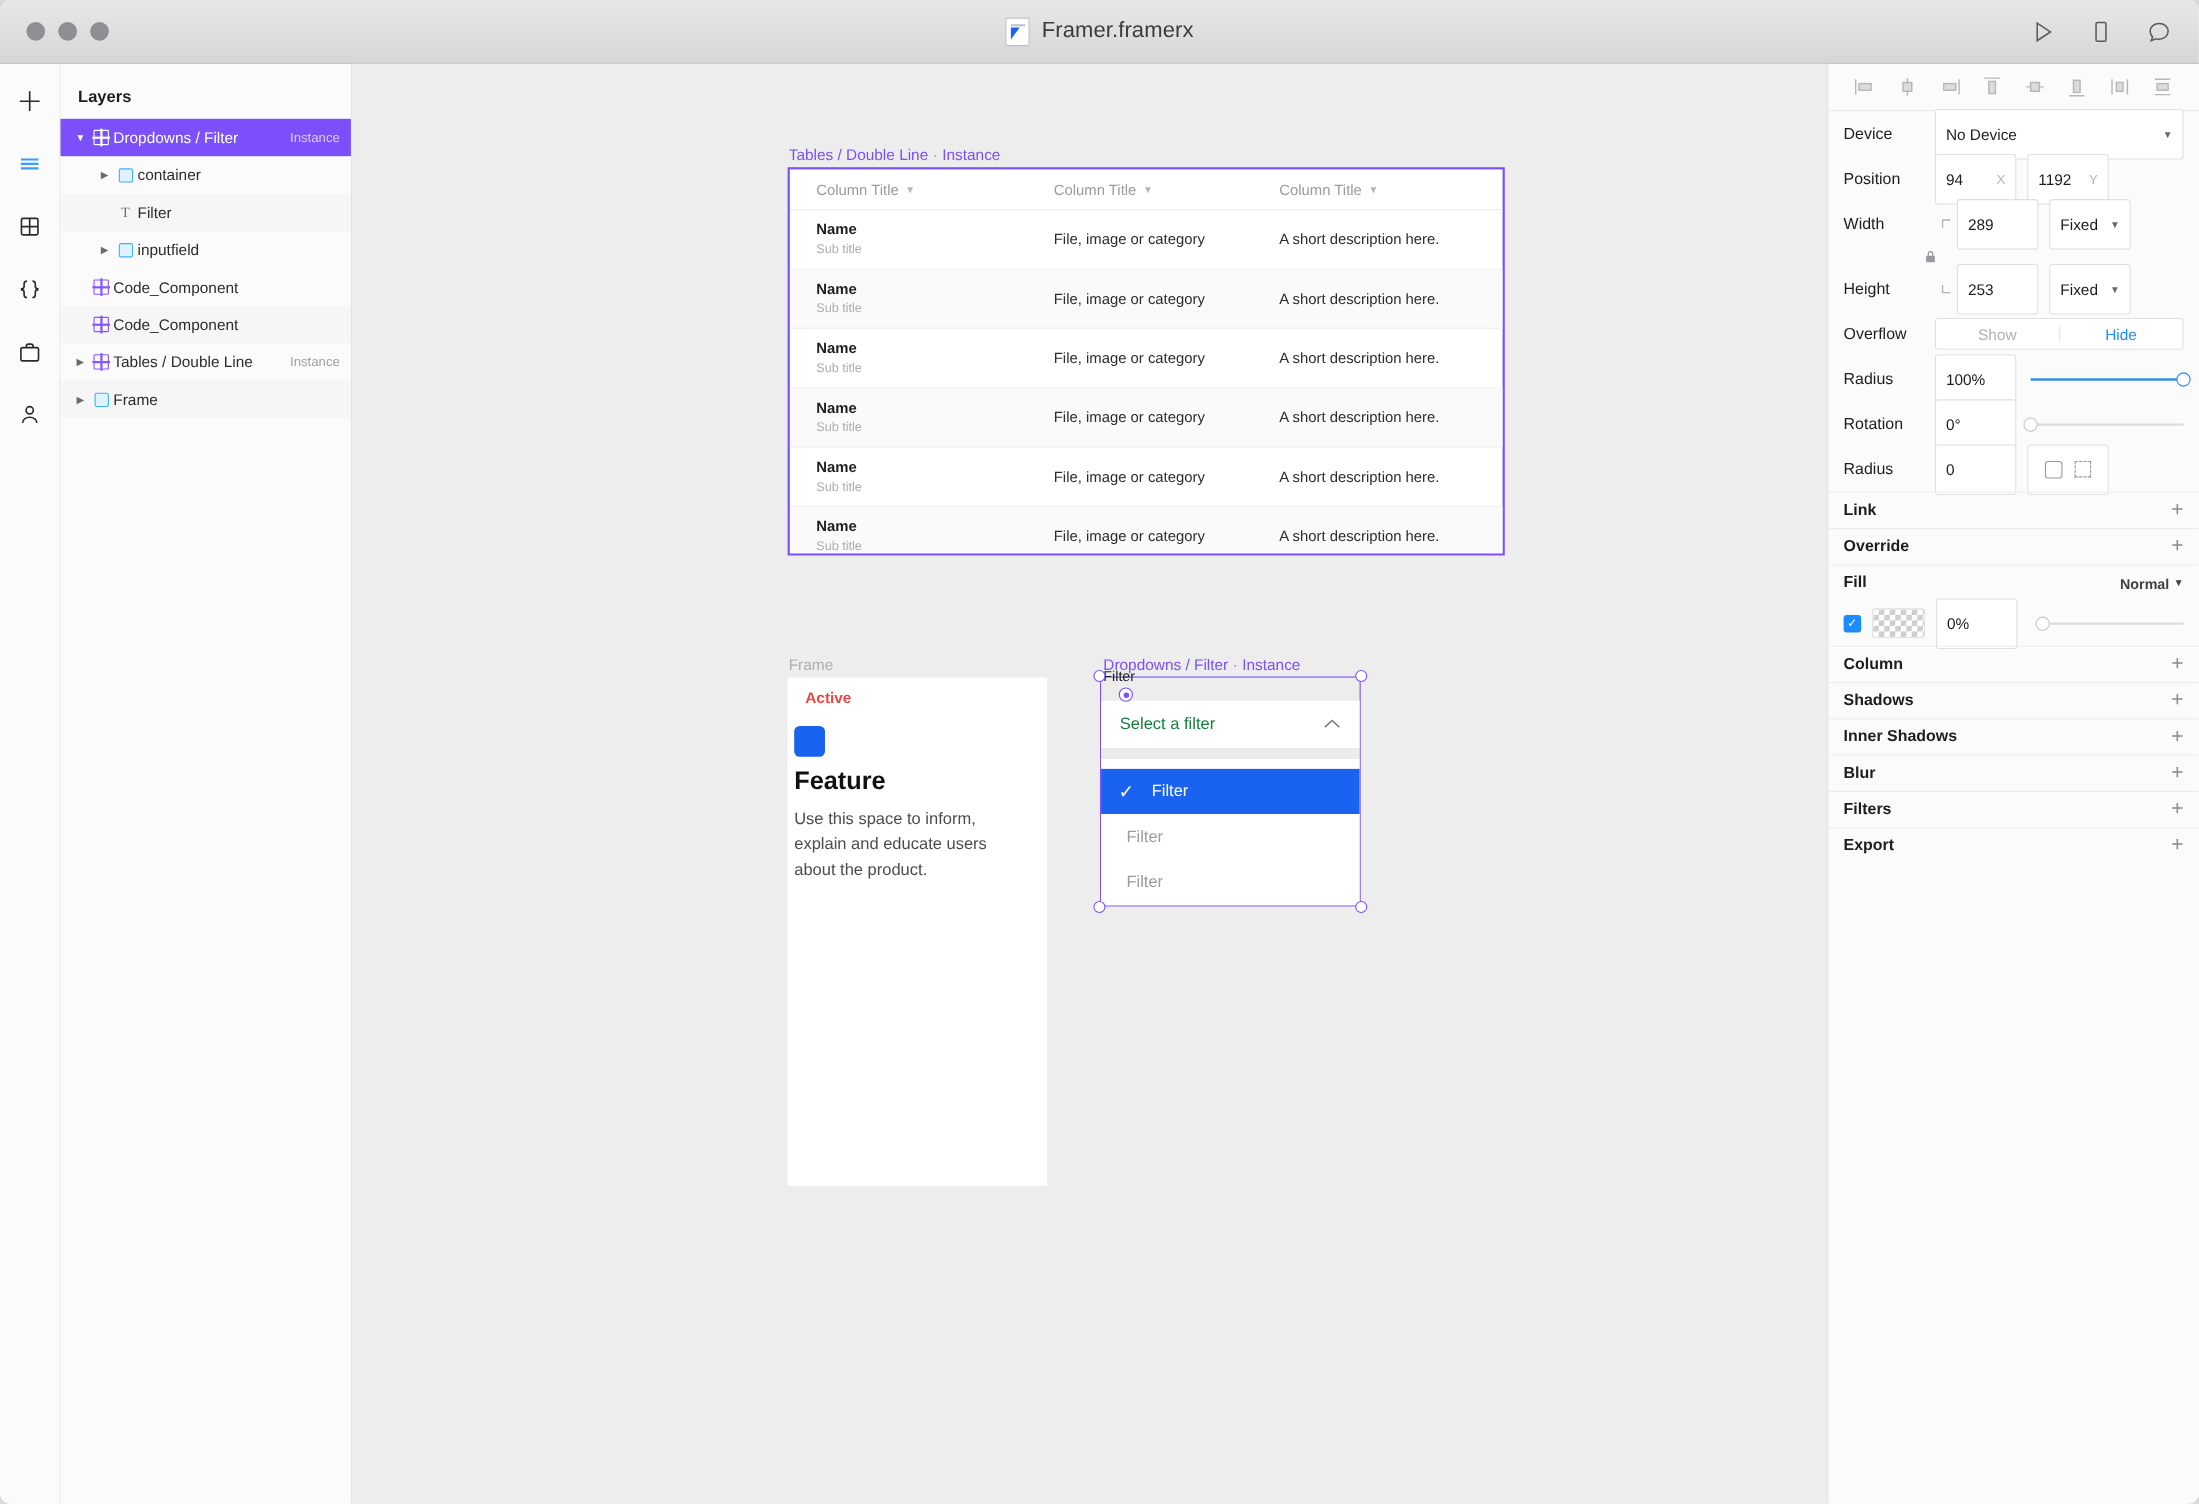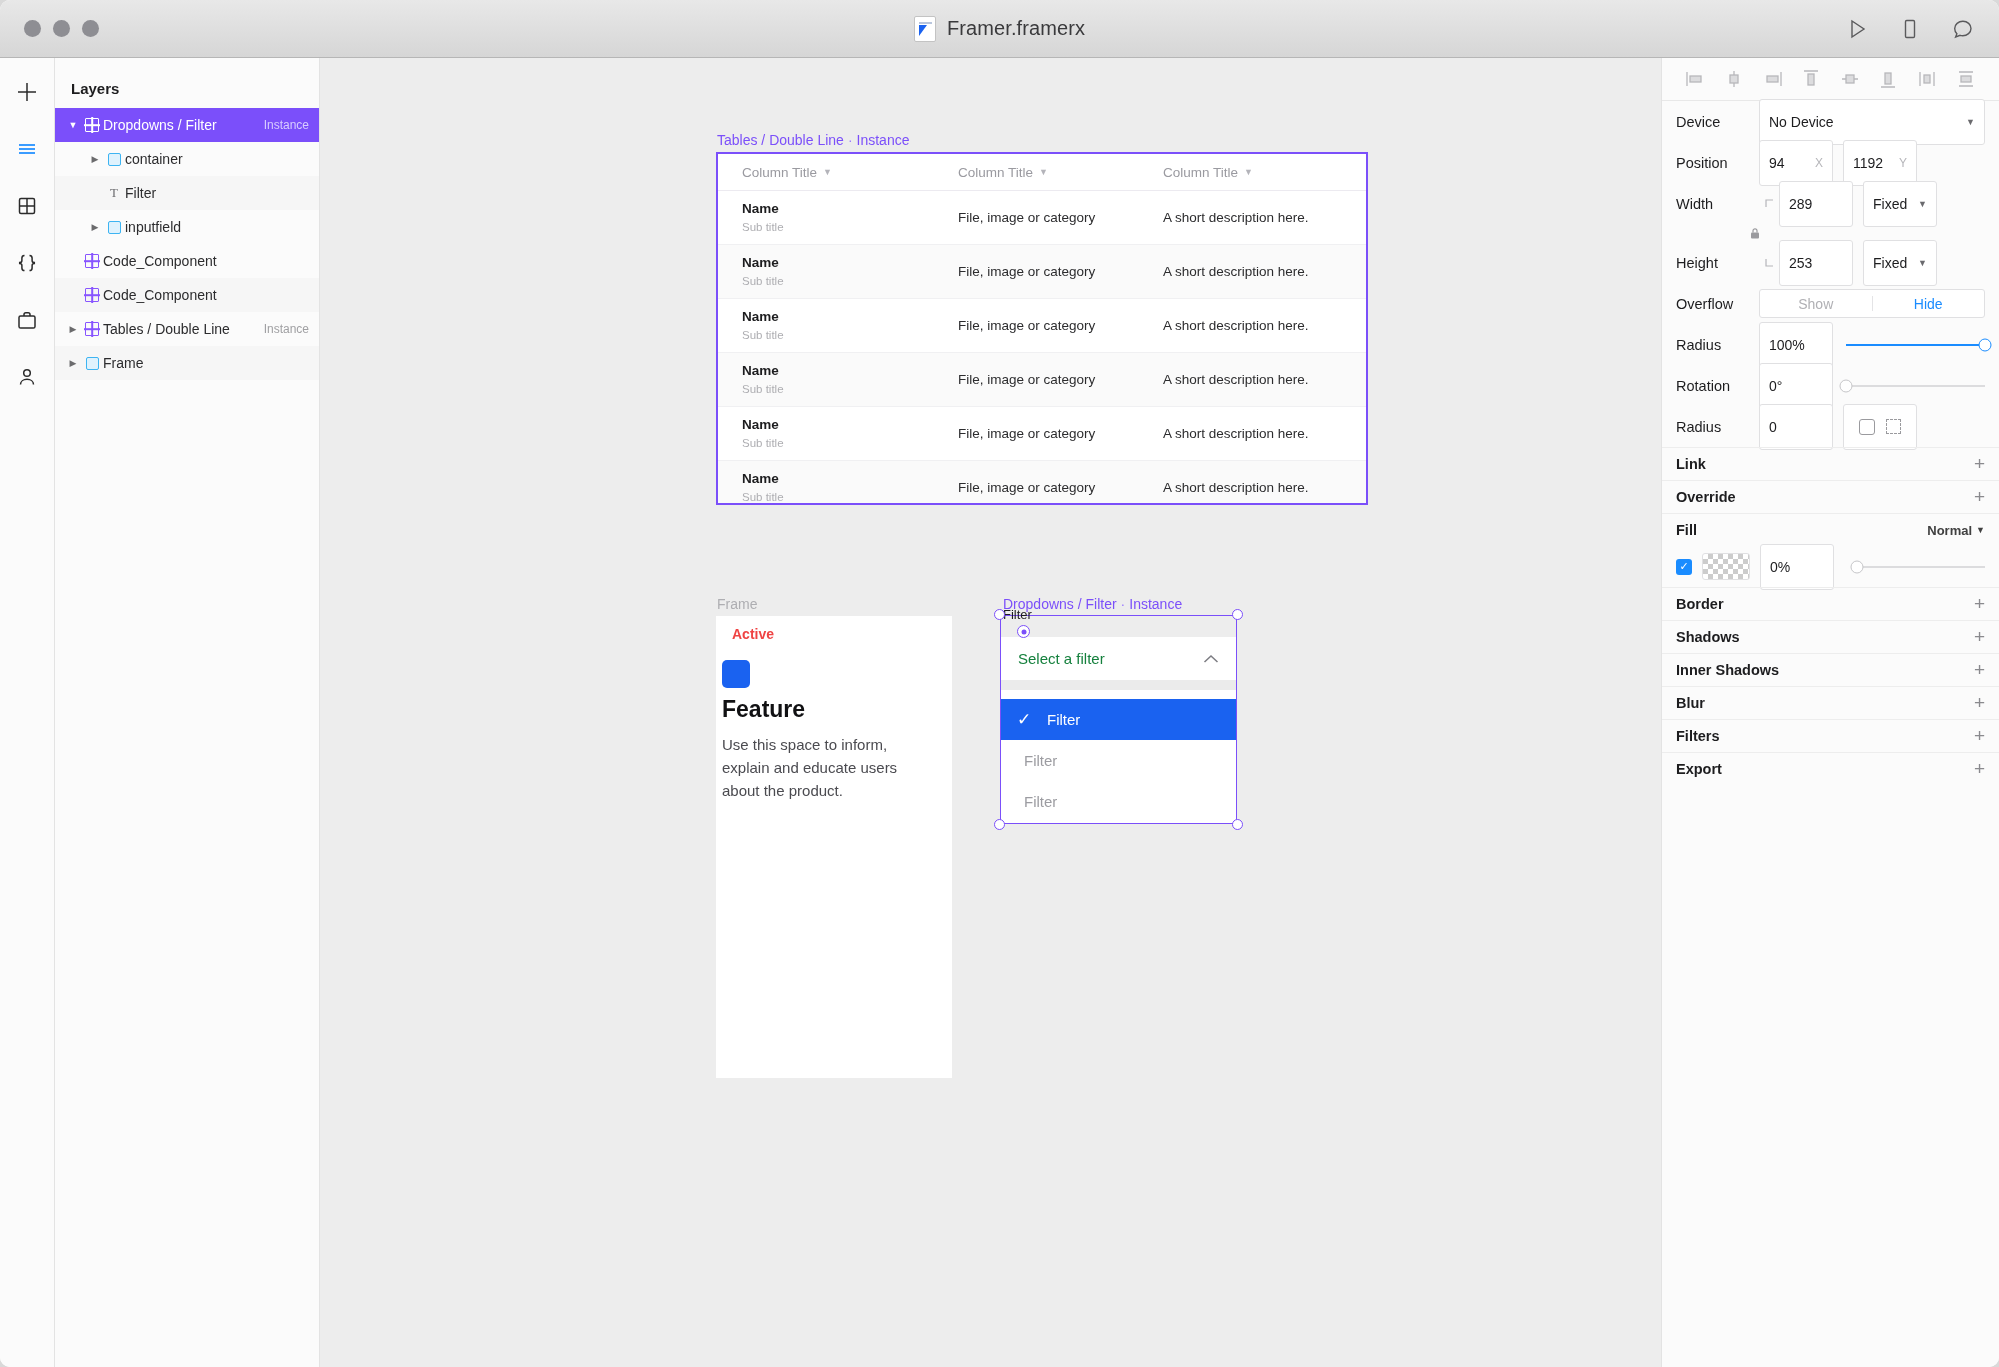--- a/index.html
+++ b/index.html
@@ -685,21 +685,21 @@
         <span class="checker"></span>
         <span class="field f-half">
           <span>0%</span>
         </span>
         <span class="track">
           <span class="knob" style="left:0%"></span>
         </span>
       </div>
 
       <div class="sec">
-        <span>Border</span>
+        <span>Column</span>
         <span class="plus">+</span>
       </div>
       <div class="sec">
         <span>Shadows</span>
         <span class="plus">+</span>
       </div>
       <div class="sec">
         <span>Inner Shadows</span>
         <span class="plus">+</span>
       </div>

